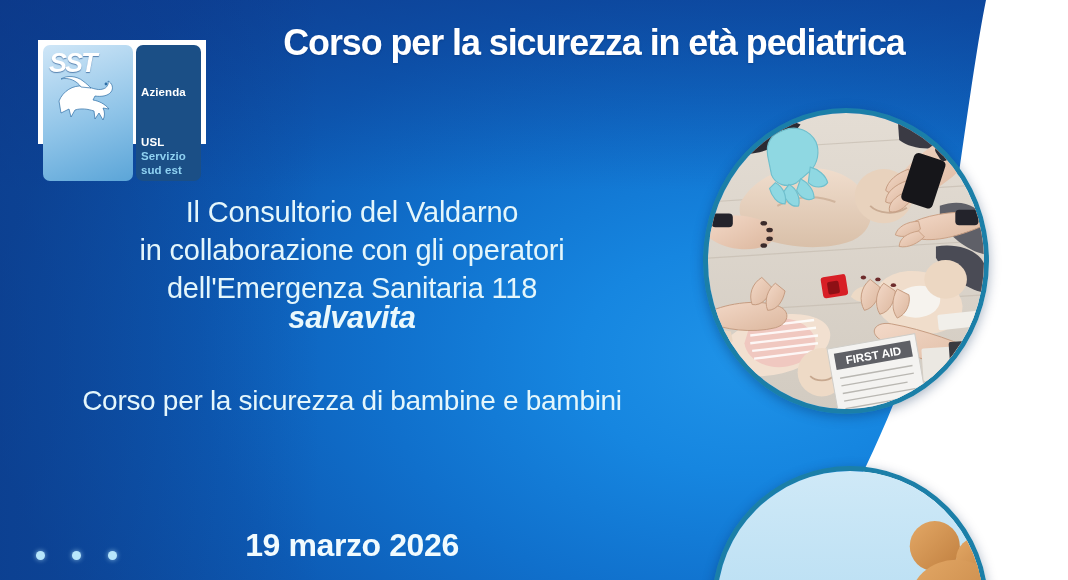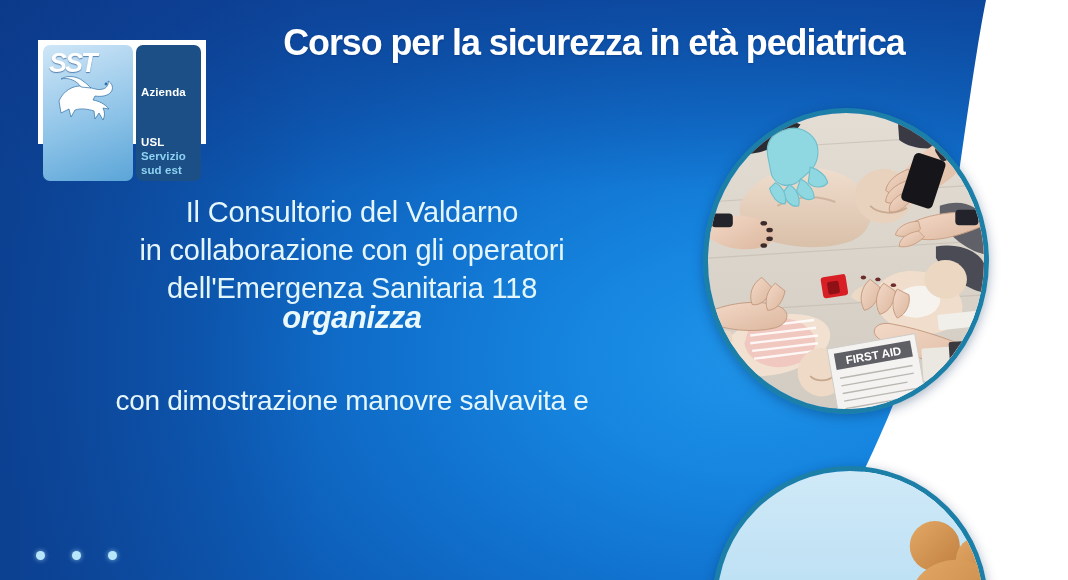--- a/index.html
+++ b/index.html
@@ -187,26 +187,27 @@
 
   <div class="headline">Corso per la sicurezza in età pediatrica</div>
 
 
   <div class="copy-block intro">
     <div>Il Consultorio del Valdarno</div>
     <div>in collaborazione con gli operatori</div>
     <div>dell'Emergenza Sanitaria 118</div>
   </div>
 
-  <div class="copy-block organizza">organizza</div>
+  <div class="copy-block organizza">salvavita</div>
 
   <div class="copy-block desc">
-    <div>con dimostrazione manovre salvavita e</div>
-  </div>
-
+    <div>Corso per la sicurezza di bambine e bambini</div>
+  </div>
+
+  <div class="copy-block date">19 marzo 2026</div>
 
   <div class="dots">
     <i></i>
     <i></i>
     <i></i>
   </div>
 
   <div class="photo" id="photo-cpr">
     <svg class="ph-svg" viewBox="0 0 286 306" preserveAspectRatio="xMidYMid slice">
       <defs>

